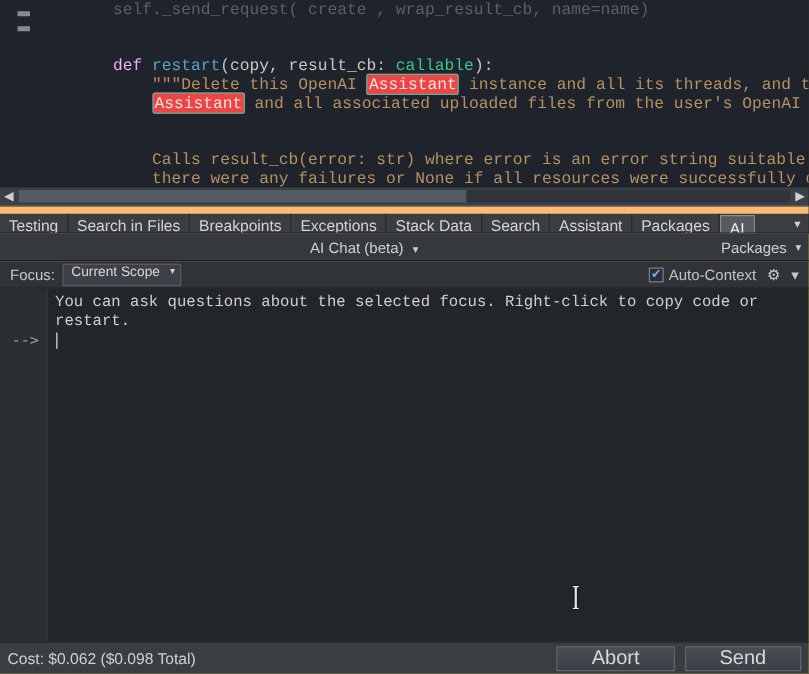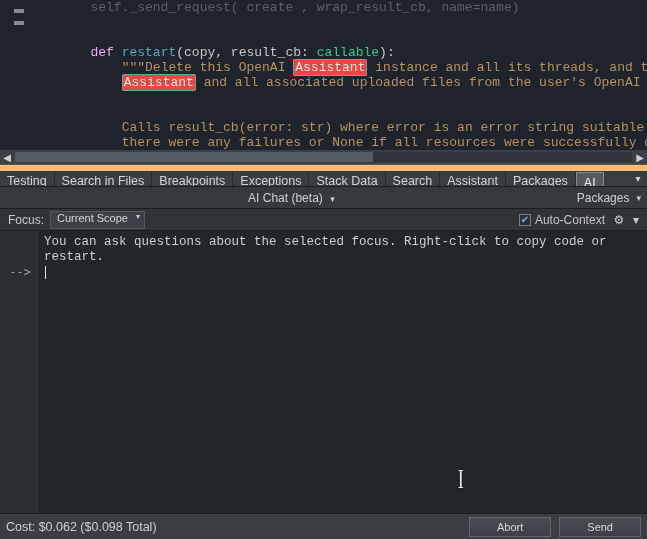--- a/index.html
+++ b/index.html
@@ -148,21 +148,21 @@
   .ai-footer {
     flex:0 0 26px; display:flex; align-items:center;
     background:#3a3d42; border-top:1px solid #1d1d1d;
     padding:0 6px; gap:6px;justify-content:flex-end;
   }
   .ai-footer .cost { flex:1; color:#d0d0d0; font-size:12.5px;}
   .btn {
     min-width:66px; height:20px;
     background:linear-gradient(#4a4d53,#3c3f45);
     border:1px solid #62666e; color:#d8d8d8;
-    font-size:11px; display:flex; align-items:center; justify-content:center;
+    font-size:16px; display:flex; align-items:center; justify-content:center;
     padding:0 27px;
   }
   .btn+.btn{ margin-left:2px;}
 </style>
 </head>
 <body>
 
 <div class="root">
 
   <div class="editor-wrap">

